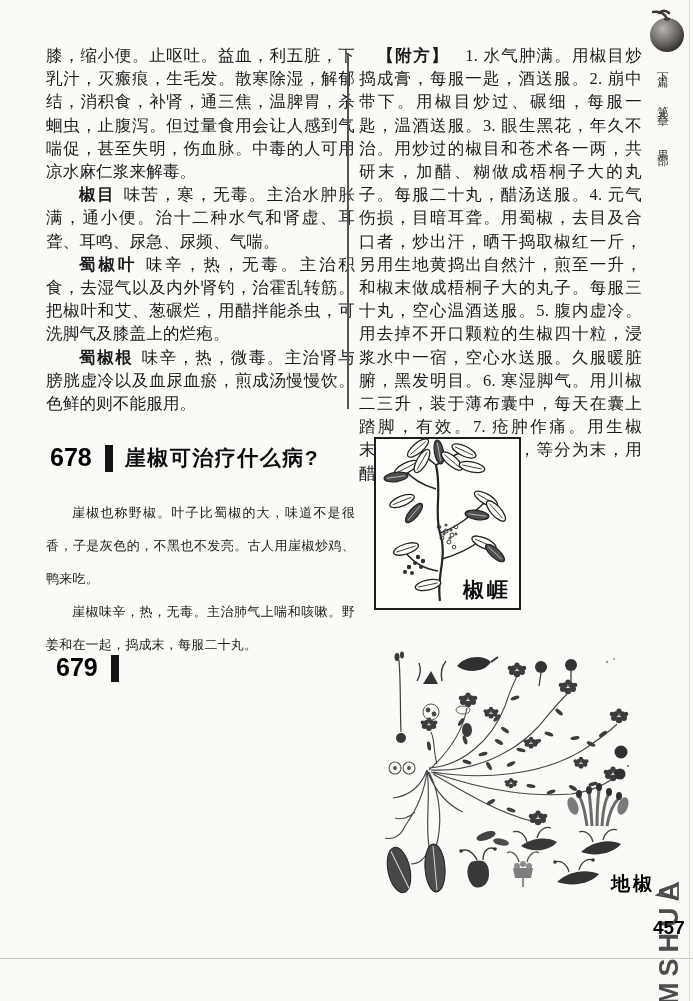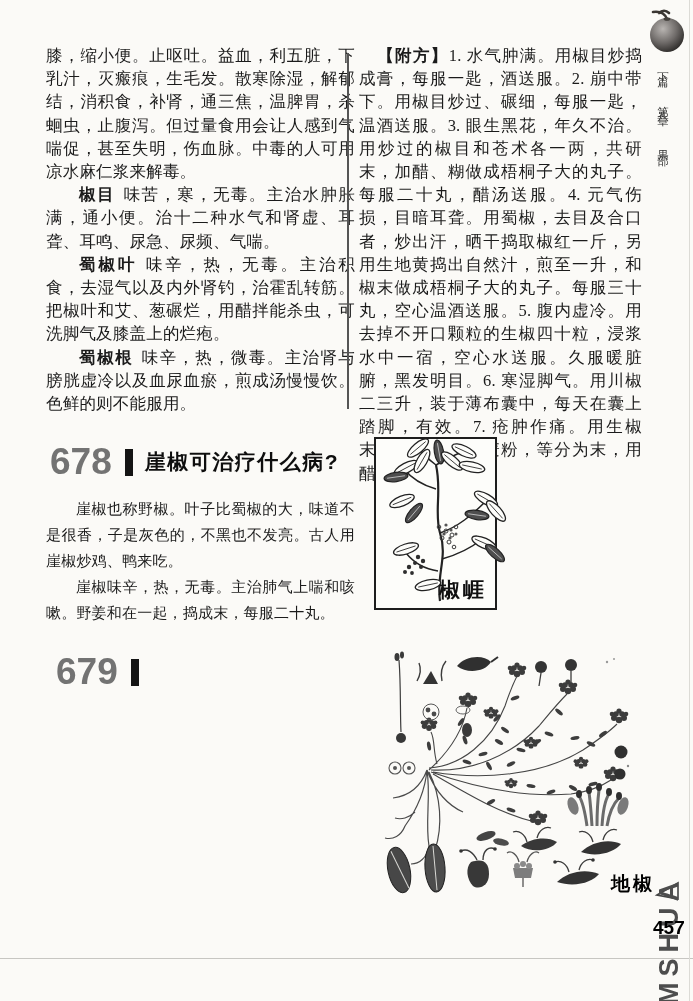--- a/index.html
+++ b/index.html
@@ -15,34 +15,34 @@
   .col p.noindent { text-indent:0; }
   .col b, .sec-body b { letter-spacing:0.5px; margin-right:0.5em; font-family:"Liberation Sans","DejaVu Sans",sans-serif; }
   #leftcol  { left:46px;  top:44px; width:309px; }
   #rightcol { left:359px; top:44px; width:283px; }
   #rightcol p { text-indent:1.1em; }
   .vdivider { position:absolute; left:347px; top:53px; width:2px; height:356px; background:#555; }
 
   
   .section-heading { position:absolute; display:flex; align-items:center; }
   .sec-num { font-family:"Liberation Sans","DejaVu Sans",sans-serif; font-weight:bold;
-             font-size:37px; color:#737373; letter-spacing:0px; line-height:1; }
+             font-size:25px; color:#000000; letter-spacing:0px; line-height:1; }
   .sec-bar { width:8px; height:27px; background:#141414; margin:2px 12px 0 13px; }
   .sec-title { font-family:"Liberation Sans","DejaVu Sans",sans-serif; font-weight:bold;
                font-size:21px; color:#0e0e0e; letter-spacing:1.5px; }
   #h678 { left:50px; top:443px; }
   #h679 { left:56px; top:653px; }
   .sec-body { position:absolute; width:309px; text-align:justify; text-justify:inter-ideograph;
-              font-size:15px; line-height:26px; letter-spacing:0.2px; }
+              font-size:13px; line-height:33px; letter-spacing:0.2px; }
   .sec-body p { margin:0; text-indent:2em; }
   #b678 { left:46px; top:496px; }
   #b679 { left:46px; top:706px; }
 
   
-  .illu1 { position:absolute; left:374px; top:437px; width:123px; height:173px;
+  .illu1 { position:absolute; left:374px; top:437px; width:147px; height:173px;
            border:2px solid #1d1d1d; background:#fdfdfa; box-sizing:border-box; }
   .illu1 svg { display:block; }
   .illu1-label { position:absolute; right:8px; bottom:4px; font-weight:bold;
                  font-size:21px; letter-spacing:3px; color:#101010; }
   .illu2 { position:absolute; left:371px; top:646px; width:320px; height:258px; }
   .illu2-label { position:absolute; left:611px; top:871px; font-weight:bold;
                  font-size:19px; letter-spacing:3px; color:#000000; }
 
   
   .fruit-icon { position:absolute; left:645px; top:5px; }
@@ -69,21 +69,21 @@
   <div class="col" id="leftcol">
     <p class="noindent"><span>膝，缩小便。止呕吐。益血，利五脏，下乳汁，灭瘢痕，生毛发。散寒除湿，解郁结，消积食，补肾，通三焦，温脾胃，杀蛔虫，止腹泻。但过量食用会让人感到气喘促，甚至失明，伤血脉。中毒的人可用凉水麻仁浆来解毒。</span></p>
     <p><b>椒目</b><span>味苦，寒，无毒。主治水肿胀满，通小便。治十二种水气和肾虚、耳聋、耳鸣、尿急、尿频、气喘。</span></p>
     <p><b>蜀椒叶</b><span>味辛，热，无毒。主治积食，去湿气以及内外肾钓，治霍乱转筋。把椒叶和艾、葱碾烂，用醋拌能杀虫，可洗脚气及膝盖上的烂疱。</span></p>
     <p><b>蜀椒根</b><span>味辛，热，微毒。主治肾与膀胱虚冷以及血尿血瘀，煎成汤慢慢饮。色鲜的则不能服用。</span></p>
   </div>
 
   <div class="vdivider"></div>
 
   <div class="col" id="rightcol">
-    <p><b style="margin-right:0;">【附方】</b><span>1. 水气肿满。用椒目炒捣成膏，每服一匙，酒送服。2. 崩中带下。用椒目炒过、碾细，每服一匙，温酒送服。3. 眼生黑花，年久不治。用炒过的椒目和苍术各一两，共研末，加醋、糊做成梧桐子大的丸子。每服二十丸，醋汤送服。4. 元气伤损，目暗耳聋。用蜀椒，去目及合口者，炒出汗，晒干捣取椒红一斤，另用生地黄捣出自然汁，煎至一升，和椒末做成梧桐子大的丸子。每服三十丸，空心温酒送服。5. 腹内虚冷。用去掉不开口颗粒的生椒四十粒，浸浆水中一宿，空心水送服。久服暖脏腑，黑发明目。6. 寒湿脚气。用川椒二三升，装于薄布囊中，每天在囊上踏脚，有效。7. 疮肿作痛。用生椒末、釜下土、荞麦粉，等分为末，用醋条，敷患处。</span></p>
+    <p><b style="margin-right:16px;">【附方】</b><span>1. 水气肿满。用椒目炒捣成膏，每服一匙，酒送服。2. 崩中带下。用椒目炒过、碾细，每服一匙，温酒送服。3. 眼生黑花，年久不治。用炒过的椒目和苍术各一两，共研末，加醋、糊做成梧桐子大的丸子。每服二十丸，醋汤送服。4. 元气伤损，目暗耳聋。用蜀椒，去目及合口者，炒出汗，晒干捣取椒红一斤，另用生地黄捣出自然汁，煎至一升，和椒末做成梧桐子大的丸子。每服三十丸，空心温酒送服。5. 腹内虚冷。用去掉不开口颗粒的生椒四十粒，浸浆水中一宿，空心水送服。久服暖脏腑，黑发明目。6. 寒湿脚气。用川椒二三升，装于薄布囊中，每天在囊上踏脚，有效。7. 疮肿作痛。用生椒末、釜下土、荞麦粉，等分为末，用醋条，敷患处。</span></p>
   </div>
 
   <div class="section-heading" id="h678">
     <span class="sec-num">678</span>
     <span class="sec-bar"></span>
     <span class="sec-title">崖椒可治疗什么病?</span>
   </div>
   <div class="sec-body" id="b678">
     <p>崖椒也称野椒。叶子比蜀椒的大，味道不是很香，子是灰色的，不黑也不发亮。古人用崖椒炒鸡、鸭来吃。</p>
     <p>崖椒味辛，热，无毒。主治肺气上喘和咳嗽。野姜和在一起，捣成末，每服二十丸。</p>

